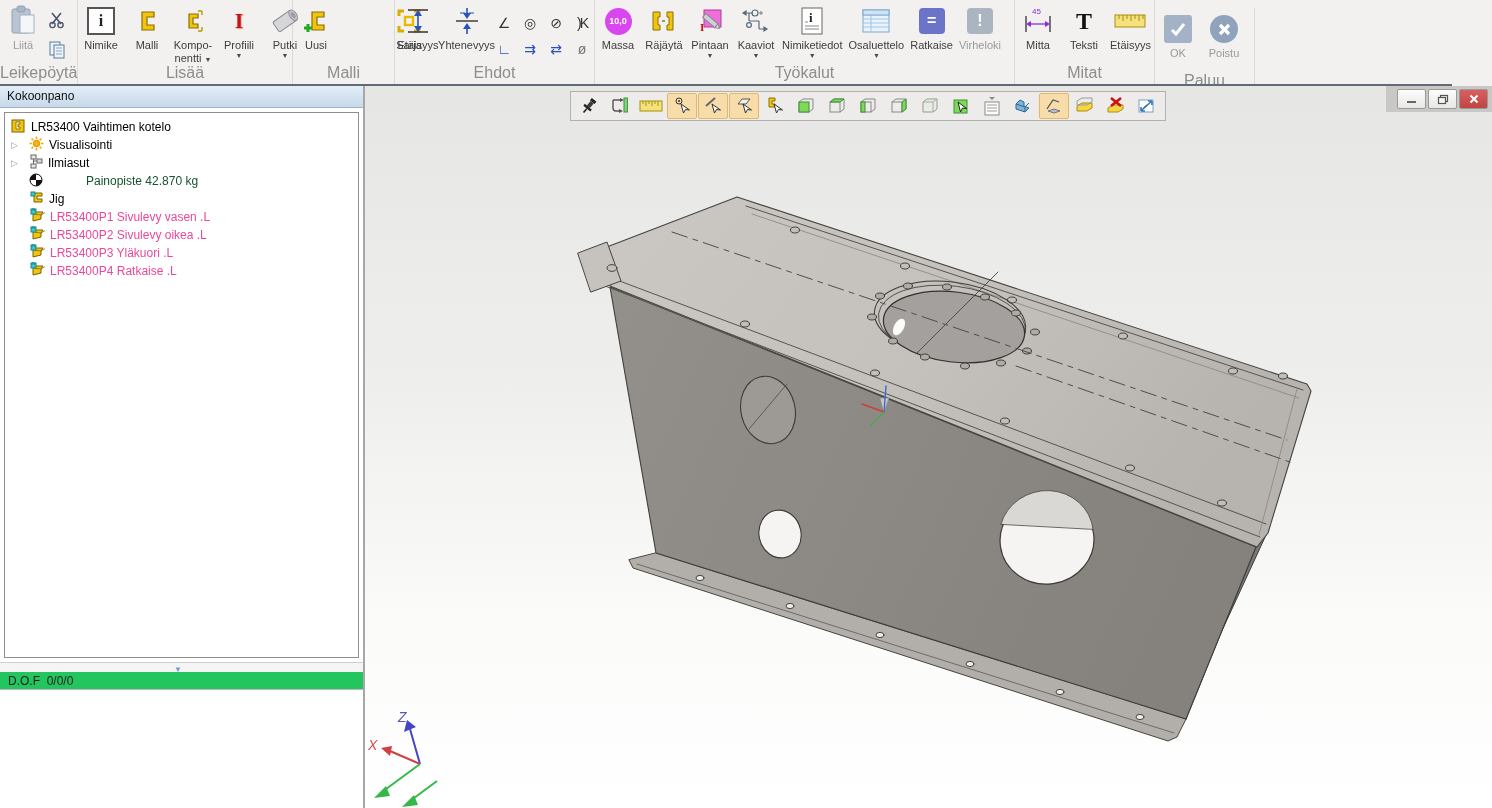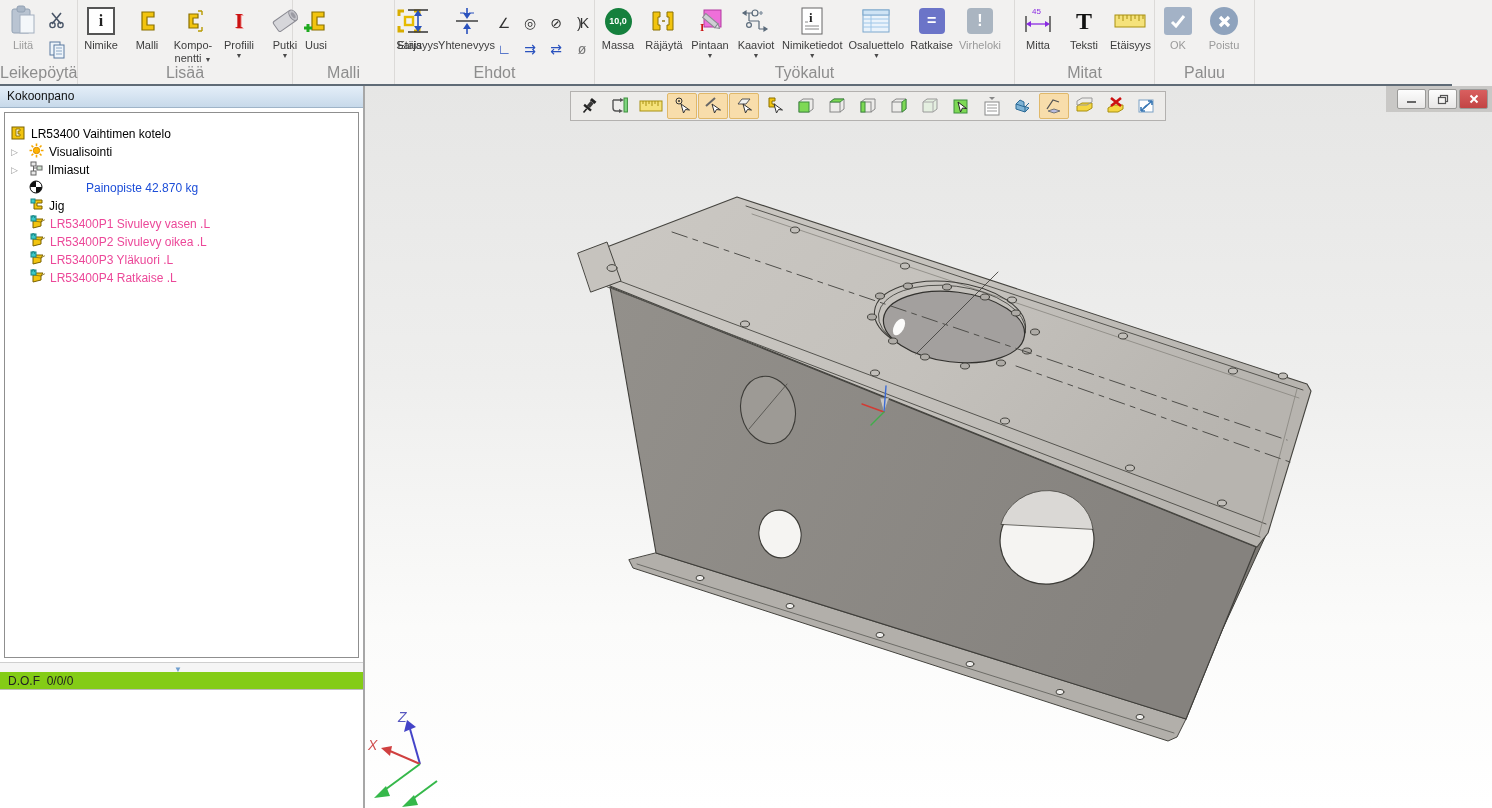--- a/index.html
+++ b/index.html
@@ -21,28 +21,28 @@
   .mini{display:flex;align-items:center;justify-content:center;font-size:14px;}
   .iconbox{width:26px;height:26px;border-radius:4px;display:flex;align-items:center;justify-content:center;
            color:#fff;font-weight:bold;}
   
   .content{position:absolute;left:0;top:84px;width:1452px;height:724px;border-top:2px solid #5f6b76;box-sizing:border-box;}
   
   .panel{position:absolute;left:0;top:0;width:365px;height:100%;background:#ffffff;border-right:2px solid #a7a7a7;box-sizing:border-box;}
   .panel-header{height:22px;background:linear-gradient(180deg,#e4eef8,#c7d9ea);border-bottom:1px solid #9fb4c8;
                 font-size:12px;color:#111;padding:3px 0 0 7px;box-sizing:border-box;}
   .tree{position:absolute;left:4px;top:26px;width:355px;height:546px;border:1px solid #8f8f8f;background:#fff;
-        box-sizing:border-box;padding-top:12px;overflow:hidden;}
+        box-sizing:border-box;padding-top:5px;overflow:hidden;}
   .titem{display:flex;align-items:center;height:18px;font-size:12px;gap:5px;padding-left:6px;white-space:nowrap;}
   .titem.child{padding-left:24px;}
   .exp{width:12px;margin-left:-18px;margin-right:1px;color:#9a9a9a;font-size:9px;}
-  .t-red{color:#1d4ed8;gap:43px;} .t-blue{color:#ec4899;} .t-black{color:#000;}
+  .t-red{color:#14532d;gap:43px;} .t-blue{color:#ec4899;} .t-black{color:#000;}
   .splitbar{position:absolute;left:0;top:576px;width:100%;height:10px;background:#f5f5f5;border-top:1px solid #cfcfcf;}
   .splitgrip{position:absolute;left:174px;top:2px;color:#6f9fd0;font-size:8px;}
-  .dofrow{position:absolute;left:0;top:586px;width:100%;height:18px;background:#84cc16;border-bottom:1px solid #bdbdbd;
+  .dofrow{position:absolute;left:0;top:586px;width:100%;height:18px;background:#22c55e;border-bottom:1px solid #bdbdbd;
           font-size:12px;color:#222;padding:2px 0 0 8px;box-sizing:border-box;}
   
   .viewport{position:absolute;left:365px;top:0;width:1127px;height:722px;overflow:hidden;
             background:linear-gradient(180deg,#e6e6e5 0%,#eeeeed 40%,#fbfbfa 75%,#ffffff 100%);}
   .winbar{position:absolute;right:0;top:0;width:106px;height:26px;background:#c9c8c6;display:flex;gap:2px;
           align-items:center;justify-content:flex-end;padding-right:4px;box-sizing:border-box;}
   .winbtn{width:29px;height:20px;background:linear-gradient(#fdfdfd,#e8e7e6);border:1px solid #9a9a98;border-radius:2px;
           display:flex;align-items:center;justify-content:center;font-size:11px;color:#444;box-sizing:border-box;}
   .winbtn.close{background:linear-gradient(#d95f5f,#c24444);color:#fff;font-weight:bold;}
   .vtoolbar{position:absolute;left:205px;top:5px;height:30px;background:#edecea;border:1px solid #b3b1af;
@@ -188,21 +188,21 @@
       <span class="mini" style="color:#2a52be;">⇉</span>
       <span class="mini" style="color:#2a52be;">⇄</span>
       <span class="mini" style="color:#777;">ø</span>
     </div>
     <span class="rgroup-label">Ehdot</span>
   </div>
 
   <div class="rgroup" style="width:420px;">
     <div class="rbtn">
       <span class="ic">
-        <span style="display:inline-flex;width:27px;height:27px;border-radius:50%;background:#15803d;color:#fff;align-items:center;justify-content:center;font-size:9px;font-weight:bold;">10,0</span>
+        <span style="display:inline-flex;width:27px;height:27px;border-radius:50%;background:#d946ef;color:#fff;align-items:center;justify-content:center;font-size:9px;font-weight:bold;">10,0</span>
       </span>
       <span class="rlabel">Massa</span>
     </div>
     <div class="rbtn">
       <span class="ic">
         <svg width="28" height="24" viewBox="0 0 28 24">
             <path d="M10 3 H3 V21 H10 V16 H8 V8 H10 Z" fill="#f2c40f" stroke="#8a7000"></path>
             <path d="M17 3 h6 v18 h-6 v-5 h2 v-8 h-2 z" fill="#f2c40f" stroke="#8a7000"></path>
             <path d="M12 12 h3" stroke="#8a7000" stroke-width="1.4"></path>
           </svg>
@@ -298,21 +298,21 @@
         <svg width="34" height="22" viewBox="0 0 34 22">
             <rect x="2" y="5" width="30" height="12" fill="#f5e27a" stroke="#a89010"></rect>
             <path d="M6 5 v4 M10 5 v6 M14 5 v4 M18 5 v6 M22 5 v4 M26 5 v6 M30 5 v4" stroke="#a89010" stroke-width="1"></path>
           </svg>
       </span>
       <span class="rlabel">Etäisyys</span>
     </div>
     <span class="rgroup-label">Mitat</span>
   </div>
 
-  <div class="rgroup" style="width:100px;">
+  <div class="rgroup" style="width:100px;margin-top:8px;">
     <div class="rbtn">
       <span class="ic">
         <span class="iconbox" style="background:#a3b2c6;width:28px;height:28px;border-radius:3px;">
           <svg width="16" height="14" viewBox="0 0 16 14">
               <path d="M2 8 l4 4 8 -10" stroke="#fff" stroke-width="3" fill="none"></path>
             </svg>
         </span>
       </span>
       <span class="rlabel gray">OK</span>
     </div>

